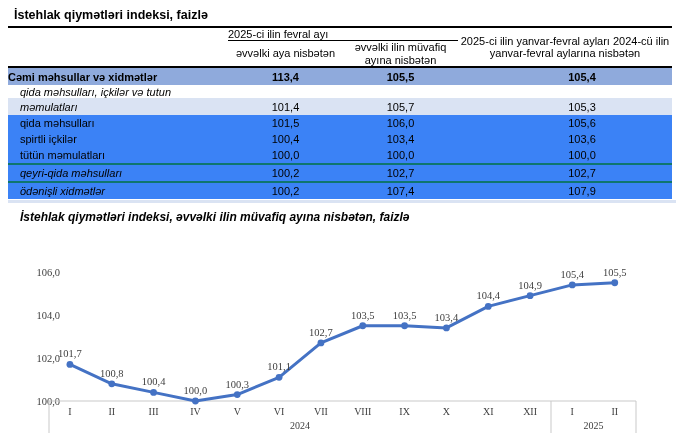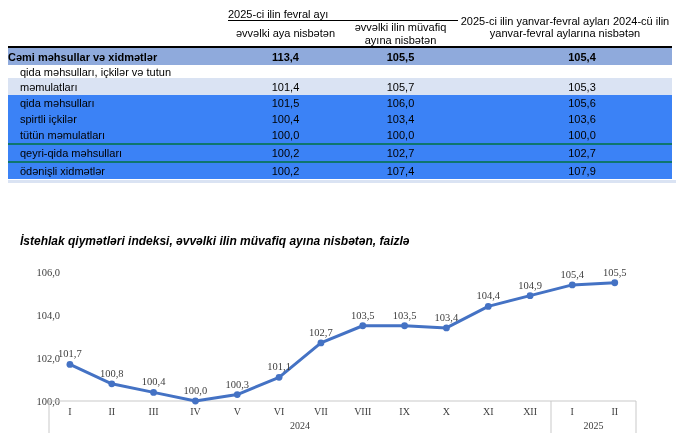--- a/index.html
+++ b/index.html
@@ -18,39 +18,40 @@
   table.cpi td { padding:0; vertical-align:middle; }
   .h1-group { text-align:left; border-bottom:1px solid #000; padding:5px 0 2px 0; font-size:11px; }
   .h2 td, .col3h { border-bottom:2px solid #000; }
   .h2-cell { text-align:center; line-height:12.5px; padding:2px 0 4px 0; }
   .col3h { text-align:center; line-height:12.5px; padding:2px 0 2px 34px;margin-left:24px; }
   .stripe { background:#dae3f3; }
   .r-total td { background:#8faadc; font-weight:bold; height:17px; }
   .r-total .lbl { padding-left:0; }
   .val { text-align:center; padding-left:0; }
   .v3 { padding-left:34px !important; }
-  .lvl1 { padding-left:13px; }
+  .lvl1 { padding-left:13px;font-style:italic; }
   .lvl2 { padding-left:24px; }
   .r-sub1a td { height:13px; background:#fff; }
   .r-sub1b td { background:#dae3f3; height:17px; }
   .r-white td { background:#3b82f6; height:16px; }
   .r-light td { background:#3b82f6; height:16px; border-top:2px solid #0f766e; }
   .bottom-strip { height:3px; background:#dae3f3; width:668px; margin-top:1px; }
   
   .chart-title {
-    position:absolute; top:234px; left:20px;
+    position:absolute; top:210px; left:20px;
     font-weight:bold; font-style:italic; font-size:12px;
   }
   #chart { position:absolute; top:248px; left:0; }
   #chart text { font-family:"Liberation Serif", serif; fill:#404040; }
 </style>
 </head>
 <body>
 
 <div class="doc">
+  <div class="doc-title">İstehlak qiymətləri indeksi, faizlə</div>
   <table class="cpi">
     <colgroup>
       <col style="width:12px">
         <col style="width:208px">
         <col style="width:115px">
         <col style="width:115px">
         <col style="width:214px">
     </colgroup>
     <tbody>
         <tr>

